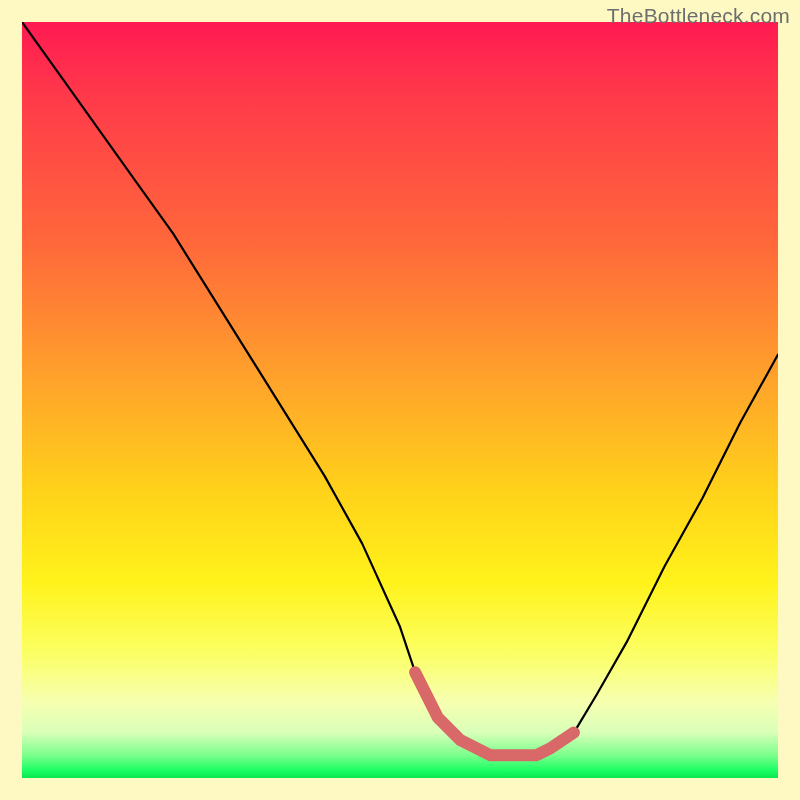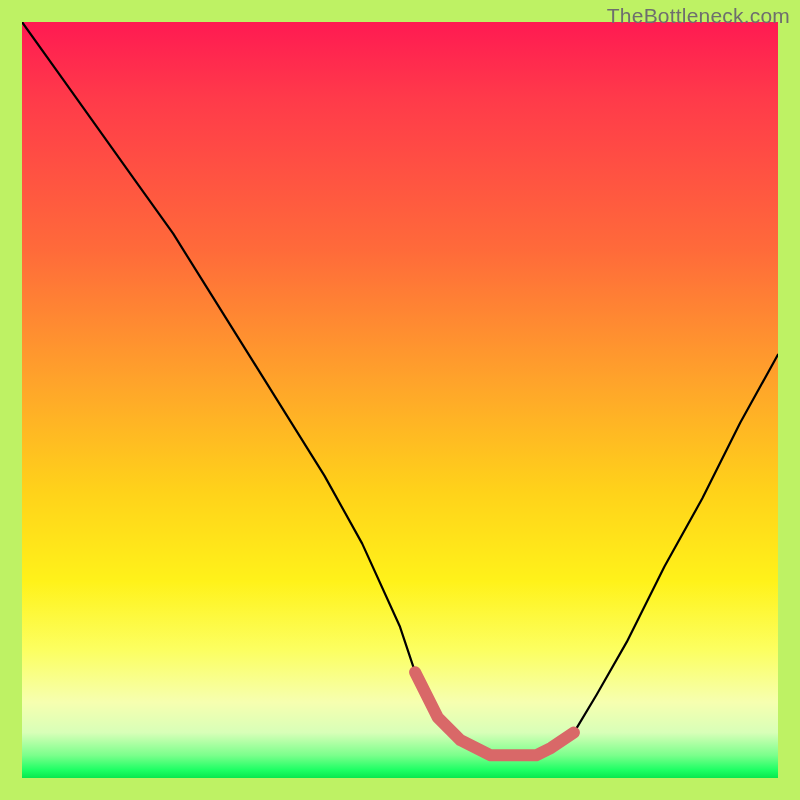--- a/index.html
+++ b/index.html
@@ -8,21 +8,21 @@
     width: 800px;
     height: 800px;
     background: #000;
     font-family: Arial, Helvetica, sans-serif;
     overflow: hidden;
   }
   .frame {
     position: relative;
     width: 800px;
     height: 800px;
-    background: #bef264;
+    background: #fef9c3;
   }
   .plot {
     position: absolute;
     left: 22px;
     top: 22px;
     width: 756px;
     height: 756px;
     
     background: linear-gradient(
       to bottom,

